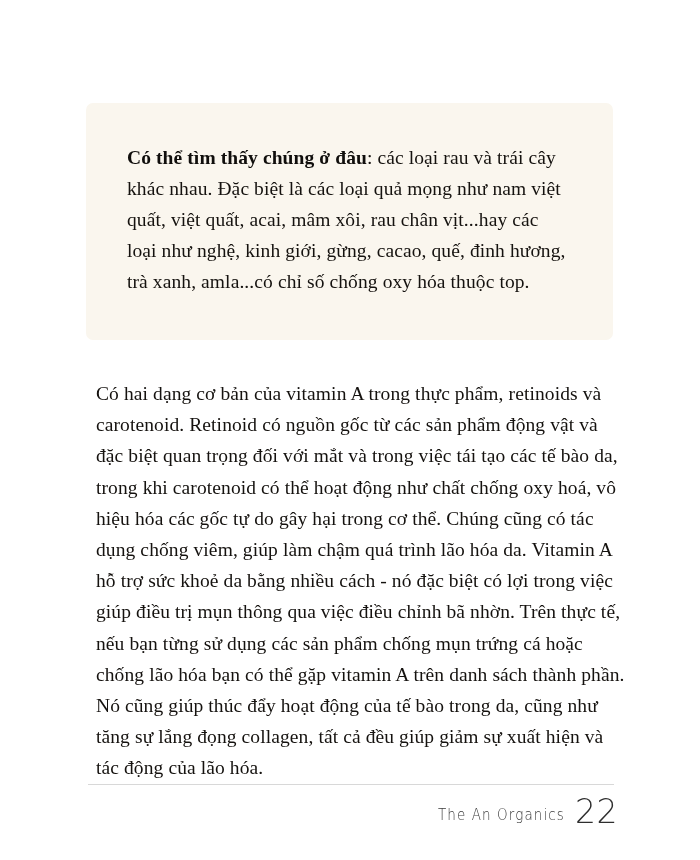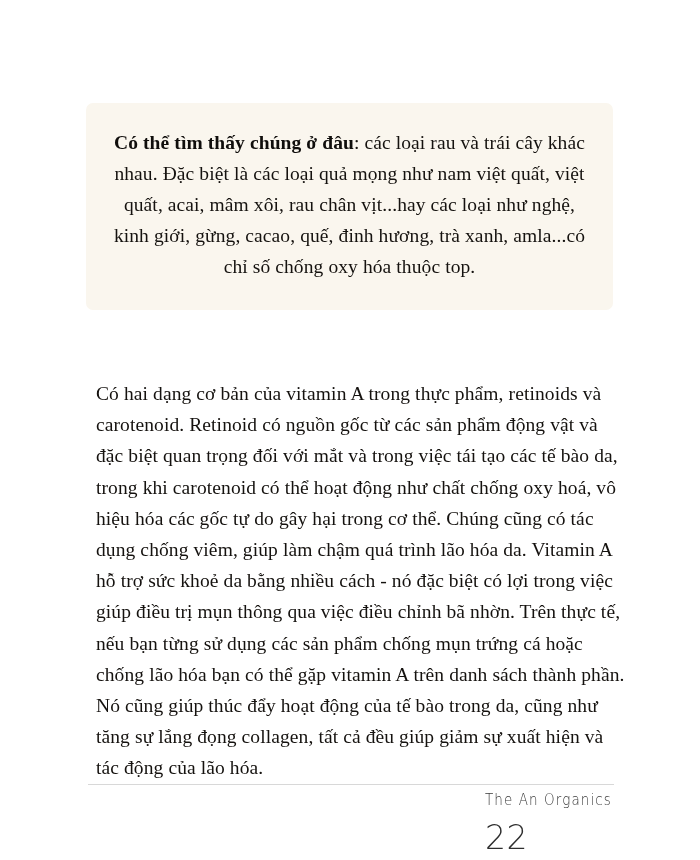--- a/index.html
+++ b/index.html
@@ -28,25 +28,25 @@
     left: 86px;
     top: 103px;
     width: 527px;
     box-sizing: border-box;
     background: #faf6ee;
     border-radius: 7px;
     padding: 24px 26px 28px 26px;
   }
 
   .callout-text {
-    margin: 0;
+    margin: 15px;
     font-size: 19.5px;
     line-height: 31px;
     color: #15120f;
-    text-align: center;
+    text-align: left;
     letter-spacing: 0.1px;
   }
 
   .callout-lead {
     font-weight: bold;
     color: #100e0c;
   }
 
   
   .section-heading {
@@ -84,26 +84,25 @@
     position: absolute;
     left: 88px;
     top: 784px;
     width: 526px;
     height: 1px;
     background: #d8d8d8;
   }
 
   .footer {
     position: absolute;
-    right: 88px;
+    right: 82px;
     top: 792px;
     display: flex;
     align-items: baseline;
     gap: 10px;
-    flex-direction: column;
   }
 
   .footer-brand {
     font-family: "DejaVu Sans", sans-serif;
     font-size: 13.5px;
     font-weight: 300;
     letter-spacing: 1.1px;
     color: #3a3a3a;
     transform: scaleY(1.12);
     transform-origin: bottom right;

